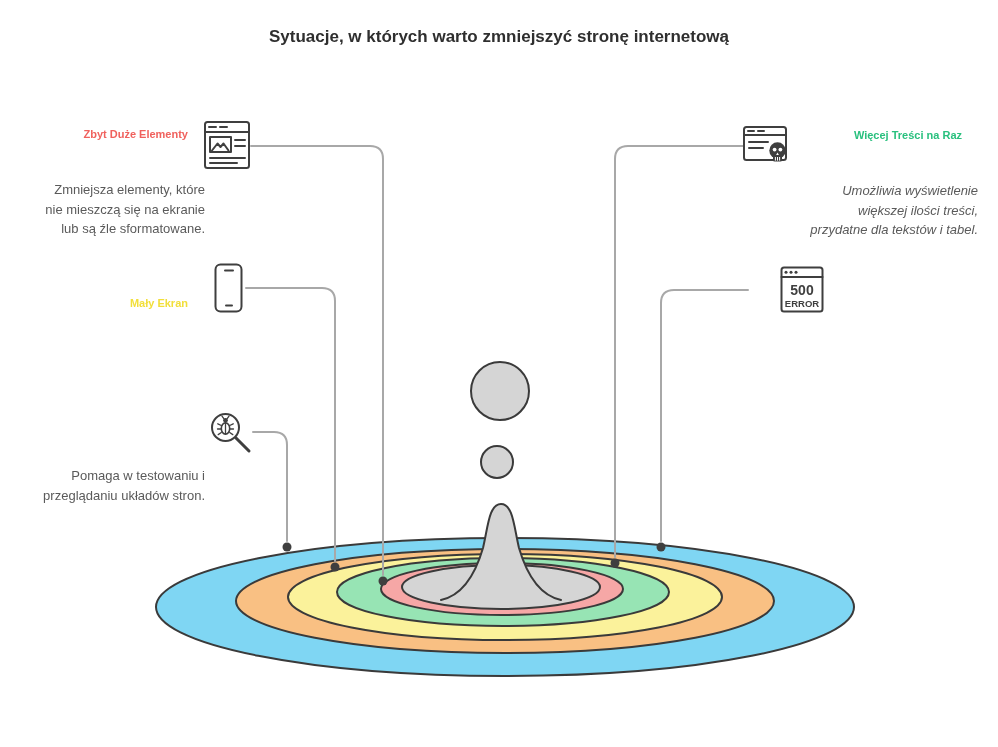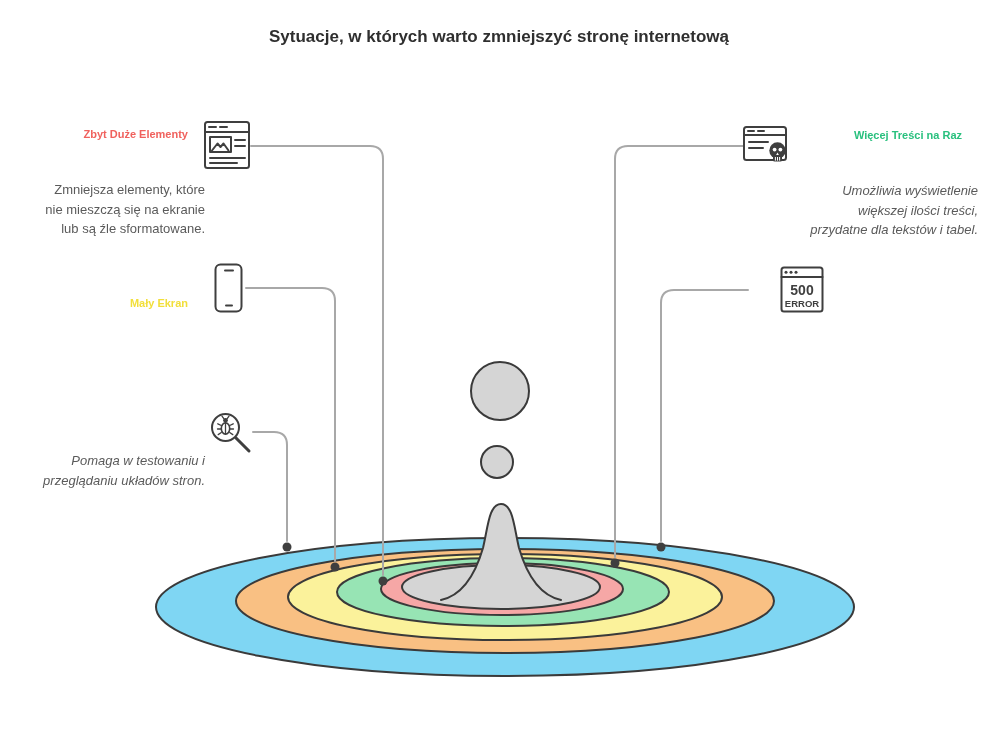--- a/index.html
+++ b/index.html
@@ -57,21 +57,21 @@
   
   .h1pos { right: 806px; top: 123px; width: 110px; }
   .d1pos { right: 793px; top: 180px; width: 168px; }
   .i1pos { left: 203px; top: 119px; width: 48px; height: 52px; }
 
   .h2pos { right: 806px; top: 292px; width: 150px; }
   .d2pos { right: 793px; top: 330px; width: 152px; }
   .i2pos { left: 213px; top: 262px; width: 32px; height: 52px; }
 
   .h3pos { right: 806px; top: 436px; width: 160px; }
-  .d3pos { right: 793px; top: 451px; width: 178px; font-style: italic; }
+  .d3pos { right: 793px; top: 466px; width: 178px; }
   .i3pos { left: 206px; top: 408px; width: 48px; height: 48px; }
 
   
   .h4pos { left: 806px; top: 124px; width: 152px; }
   .d4pos { left: 806px; top: 181px; width: 172px; font-style: italic; }
   .i4pos { left: 742px; top: 122px; width: 50px; height: 46px; }
 
   .h5pos { left: 806px; top: 267px; width: 175px; }
   .d5pos { left: 806px; top: 330px; width: 162px; }
   .i5pos { left: 747px; top: 264px; width: 46px; height: 52px; margin-left: 32px; }

